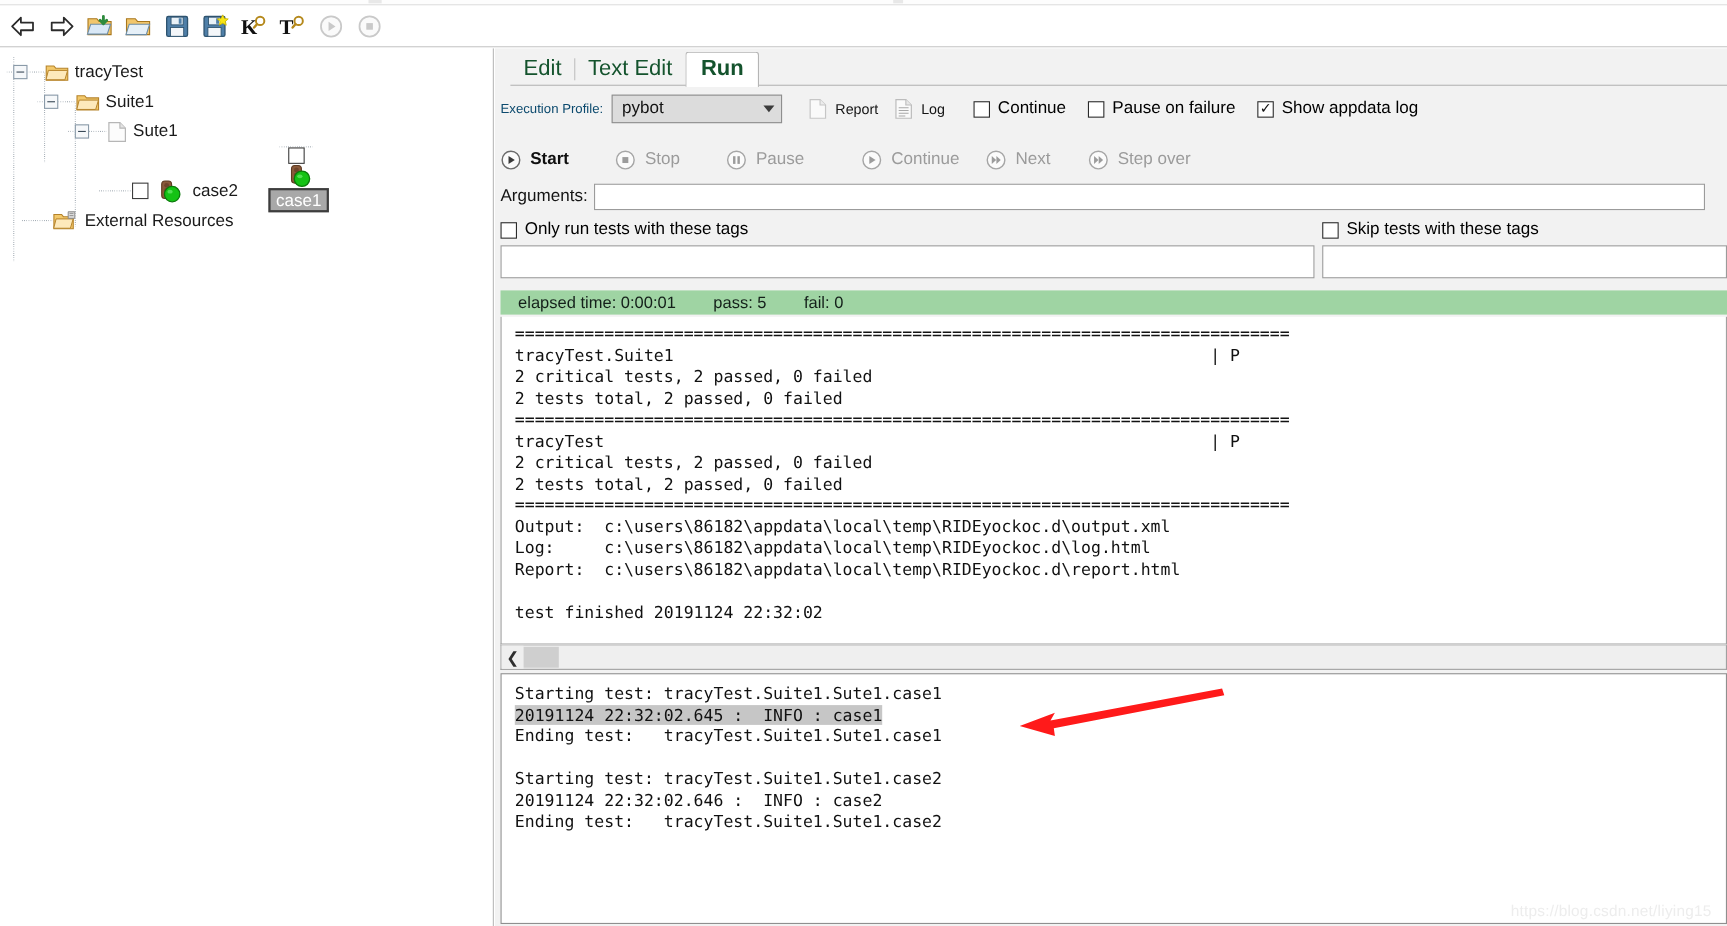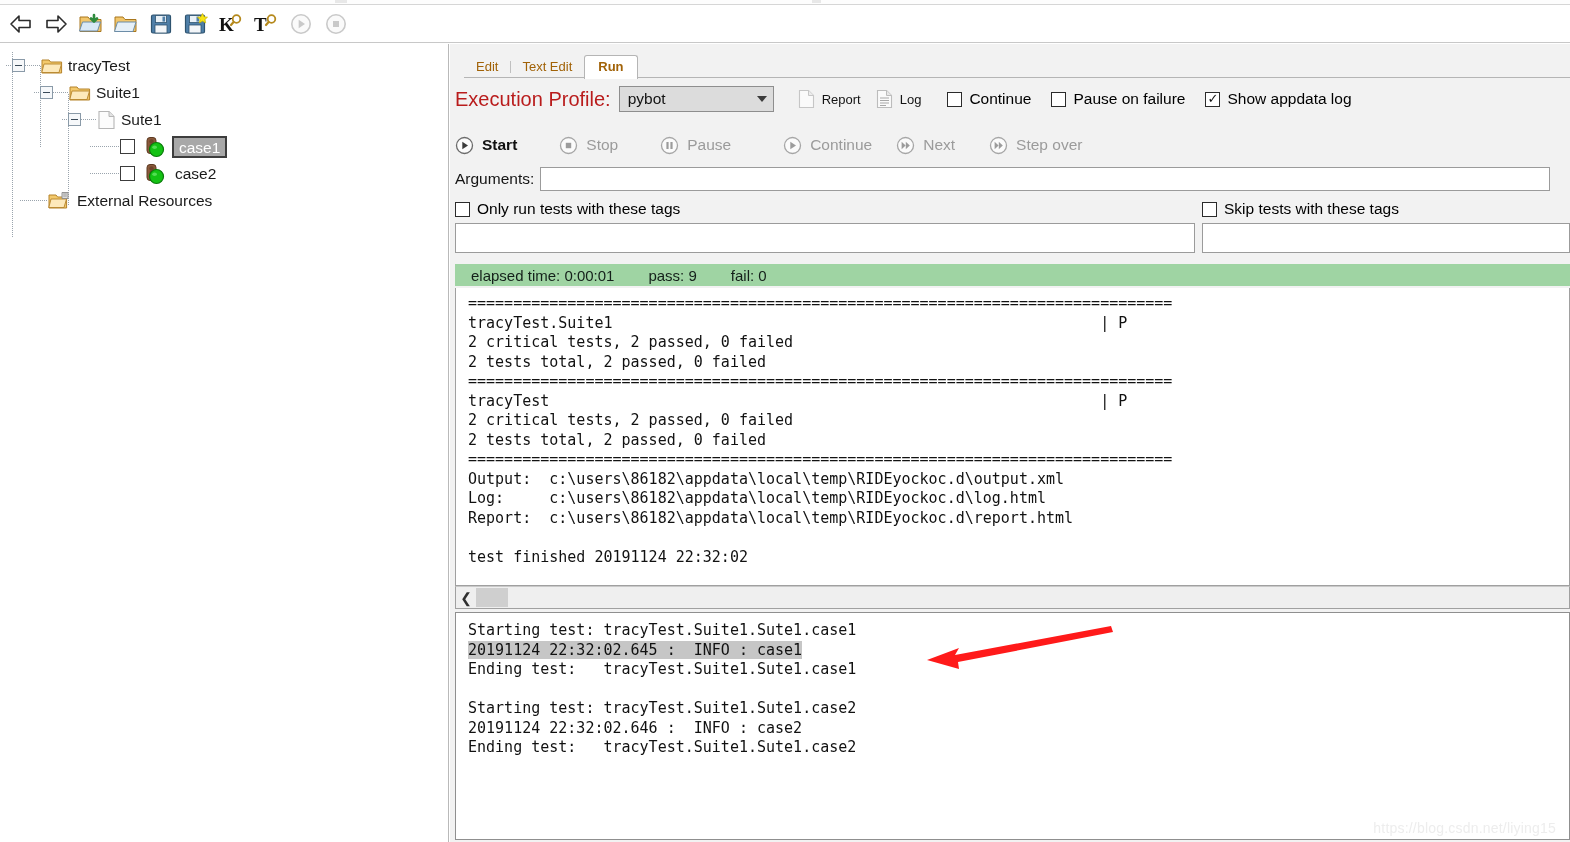--- a/index.html
+++ b/index.html
@@ -79,42 +79,42 @@
     position: absolute; left: 450px; top: 44px; width: 1120px; height: 798px;
     background: #f2f2f2;
   }
 
   
   .tabs {
     position: absolute; left: 0; top: 6px; width: 1120px; height: 28px;
     display: flex; align-items: flex-end; padding-left: 14px; gap: 0;
   }
   .tab {
-    font-size: 13px; color: #a16207; padding: 2px 12px 4px 12px; cursor: pointer;
+    font-size: 20px; color: #14532d; padding: 2px 12px 4px 12px; cursor: pointer;
     position: relative;
   }
   .tab.sep::before {
     content:""; position:absolute; left:0; top:4px; bottom:5px; width:1px; background:#c0c0c0;
   }
   .tab.active {
     font-weight: bold; background: #ffffff;
     border: 1px solid #b5b5b5; border-bottom: none;
     border-top-left-radius: 3px; border-top-right-radius: 3px;
     padding: 3px 13px 5px 13px; margin-bottom: -1px; z-index: 3;
   }
   .tabs-underline {
     position: absolute; left: 14px; top: 33px; width: 1106px; height: 1px; background: #b5b5b5;
   }
 
   
   .row-exec {
     position: absolute; left: 0; top: 40px; width: 1120px; height: 30px;
     display: flex; align-items: center; padding-left: 5px;
   }
-  .lbl-exec { font-size: 20px; color: #b91c1c; margin-right: 8px; }
+  .lbl-exec { font-size: 12px; color: #0c4a6e; margin-right: 8px; }
   .combo {
     width: 155px; height: 26px; background: #dcdcdc; border: 1px solid #8e8e8e;
     display: flex; align-items: center; justify-content: space-between;
     padding: 0 6px 0 8px; font-size: 15.5px; color: #121212; cursor: pointer;
   }
   .caret { width: 0; height: 0; border-left: 5px solid transparent; border-right: 5px solid transparent; border-top: 6px solid #3b3b3b; }
   .report-log { display: flex; align-items: center; gap: 7px; margin-left: 24px; }
   .lnk { font-size: 13px; color: #141414; cursor: pointer; }
   .chk-row { display: flex; align-items: center; gap: 7px; margin-left: 26px; font-size: 15.5px; }
   .cb {
@@ -320,45 +320,45 @@
 
       <div class="trow" style="padding-left:62px;">
         <div class="dots-h" style="width:6px;"></div>
         <div class="twist"></div>
         <div class="dots-h" style="width:16px;"></div>
         <svg class="ico" width="19" height="20" viewBox="0 0 19 20">
           <path d="M2 1.5 h10 l5 5 v12 H2 Z" fill="#fcfcfc" stroke="#b6b6b6" stroke-width="1.1"></path>
           <path d="M12 1.5 v5 h5" fill="#e4e4e4" stroke="#b6b6b6" stroke-width="1"></path>
         </svg>
         <span class="lbl">Sute1</span>
+      </div>
+
+      <div class="trow" style="padding-left:90px;flex-direction:column;">
+        <div class="dots-h" style="width:30px;"></div>
+        <div class="chk-box"></div>
+        <svg class="ico" style="margin-left:8px;" width="24" height="22" viewBox="0 0 24 22">
+          <rect x="4" y="1.5" width="9" height="16" rx="3" fill="#8a5a3b" stroke="#5d3a22" stroke-width="1"></rect>
+          <circle cx="8.5" cy="5.5" r="2.2" fill="#6e442b"></circle>
+          <circle cx="8.5" cy="10" r="2.2" fill="#6e442b"></circle>
+          <circle cx="13.5" cy="13.5" r="7" fill="#14c214" stroke="#0a7a0a" stroke-width="1.2"></circle>
+          <ellipse cx="11.6" cy="11.3" rx="2.4" ry="1.7" fill="#63e563" opacity=".8"></ellipse>
+        </svg>
+        <span class="sel-label">case1</span>
       </div>
 
       <div class="trow" style="padding-left:90px;">
         <div class="dots-h" style="width:30px;"></div>
         <div class="chk-box"></div>
         <svg class="ico" style="margin-left:8px;" width="24" height="22" viewBox="0 0 24 22">
           <rect x="4" y="1.5" width="9" height="16" rx="3" fill="#8a5a3b" stroke="#5d3a22" stroke-width="1"></rect>
           <circle cx="8.5" cy="5.5" r="2.2" fill="#6e442b"></circle>
           <circle cx="8.5" cy="10" r="2.2" fill="#6e442b"></circle>
           <circle cx="13.5" cy="13.5" r="7" fill="#14c214" stroke="#0a7a0a" stroke-width="1.2"></circle>
           <ellipse cx="11.6" cy="11.3" rx="2.4" ry="1.7" fill="#63e563" opacity=".8"></ellipse>
         </svg>
-        <span class="sel-label">case1</span>
-      </div>
-
-      <div class="trow" style="padding-left:90px;">
-        <div class="dots-h" style="width:30px;"></div>
-        <div class="chk-box"></div>
-        <svg class="ico" style="margin-left:8px;" width="24" height="22" viewBox="0 0 24 22">
-          <rect x="4" y="1.5" width="9" height="16" rx="3" fill="#8a5a3b" stroke="#5d3a22" stroke-width="1"></rect>
-          <circle cx="8.5" cy="5.5" r="2.2" fill="#6e442b"></circle>
-          <circle cx="8.5" cy="10" r="2.2" fill="#6e442b"></circle>
-          <circle cx="13.5" cy="13.5" r="7" fill="#14c214" stroke="#0a7a0a" stroke-width="1.2"></circle>
-          <ellipse cx="11.6" cy="11.3" rx="2.4" ry="1.7" fill="#63e563" opacity=".8"></ellipse>
-        </svg>
         <span class="lbl" style="padding-left:8px;">case2</span>
       </div>
 
       <div class="trow" style="padding-left:20px;">
         <div class="dots-h" style="width:28px;"></div>
         <svg class="ico" width="24" height="20" viewBox="0 0 24 20">
           <path d="M1 4 h7 l1.6 2 h9 v11 H1 Z" fill="#f3c96c" stroke="#b5832a" stroke-width="1"></path>
           <path d="M3 8 h15.5 l-2.5 8.5 H.8 Z" fill="#fde9bb" stroke="#b5832a" stroke-width=".9"></path>
           <path d="M14 1.5 h6 v6 h-6 Z" fill="#dcdcdc" stroke="#8a8a8a" stroke-width=".9"></path>
           <path d="M15.2 3 h3.6 M15.2 5 h3.6" stroke="#8a8a8a" stroke-width=".8"></path>
@@ -484,21 +484,21 @@
 
     <div class="tagfield" style="left:5px; width:740px;">
       <input class="inp" value="" style="">
     </div>
     <div class="tagfield" style="left:752px; width:368px;">
       <input class="inp" value="" style="">
     </div>
 
     <div class="elapsed">
       <span>elapsed time: 0:00:01</span>
-      <span>pass: 9</span>
+      <span>pass: 5</span>
       <span>fail: 0</span>
     </div>
 
     <div class="console">
       <pre class="mono">==============================================================================
 tracyTest.Suite1                                                      | P
 2 critical tests, 2 passed, 0 failed
 2 tests total, 2 passed, 0 failed
 ==============================================================================
 tracyTest                                                             | P

